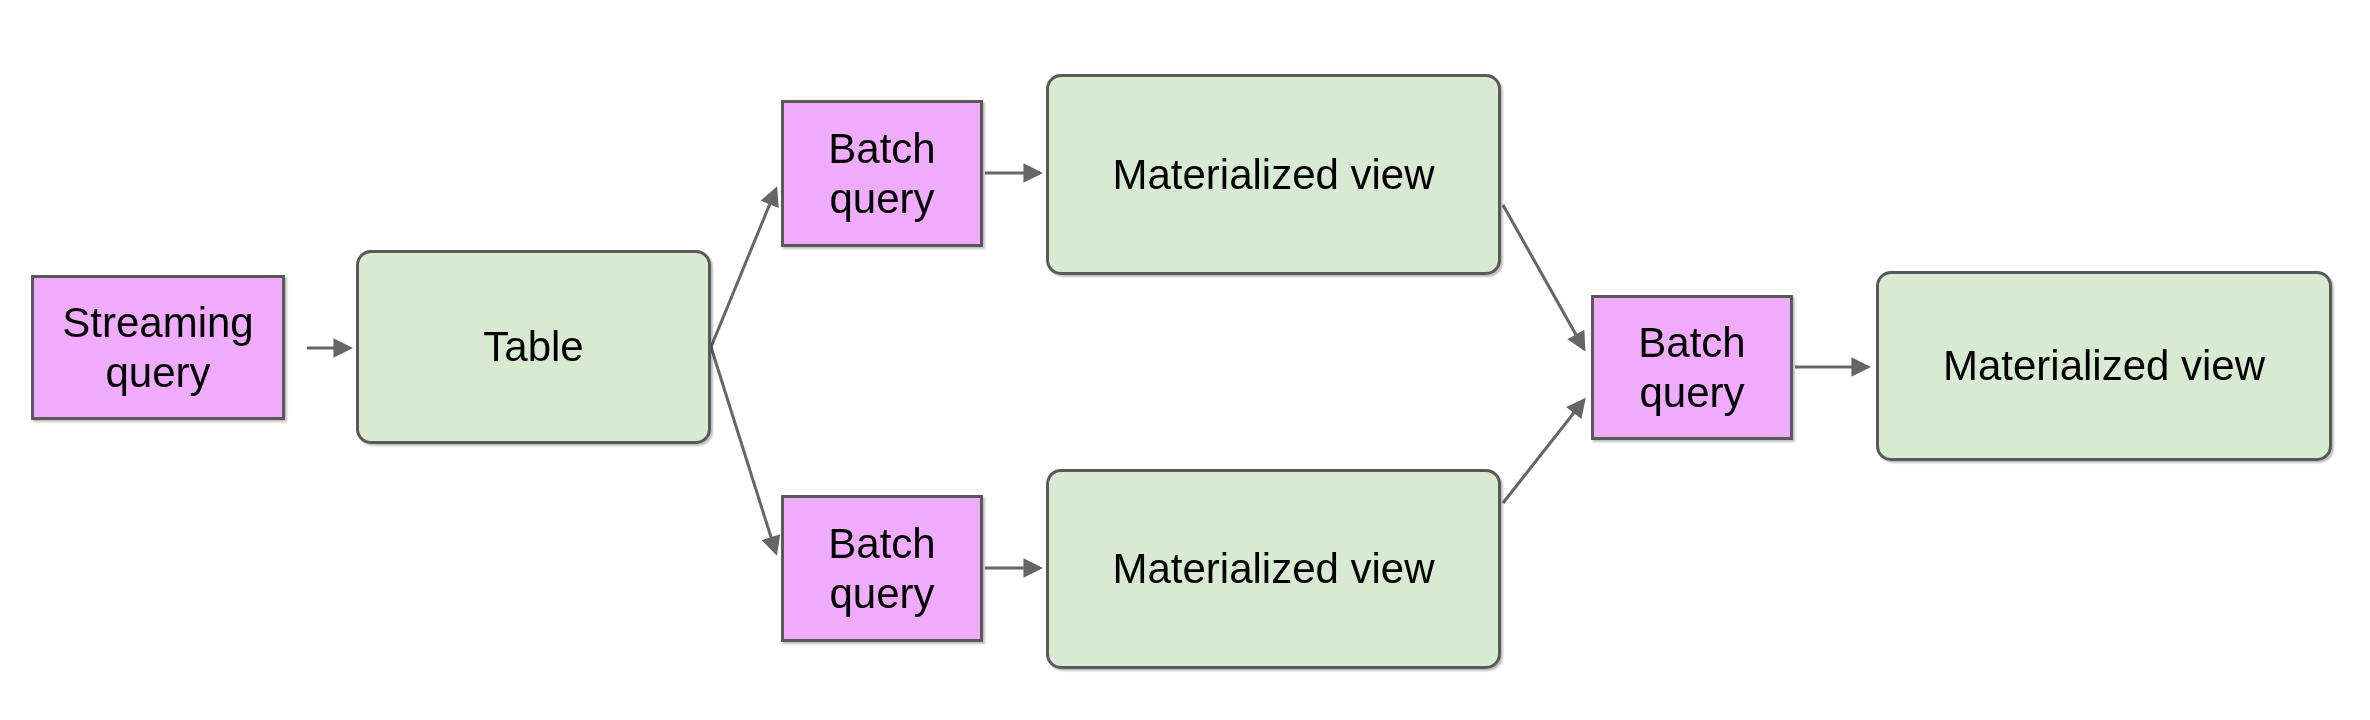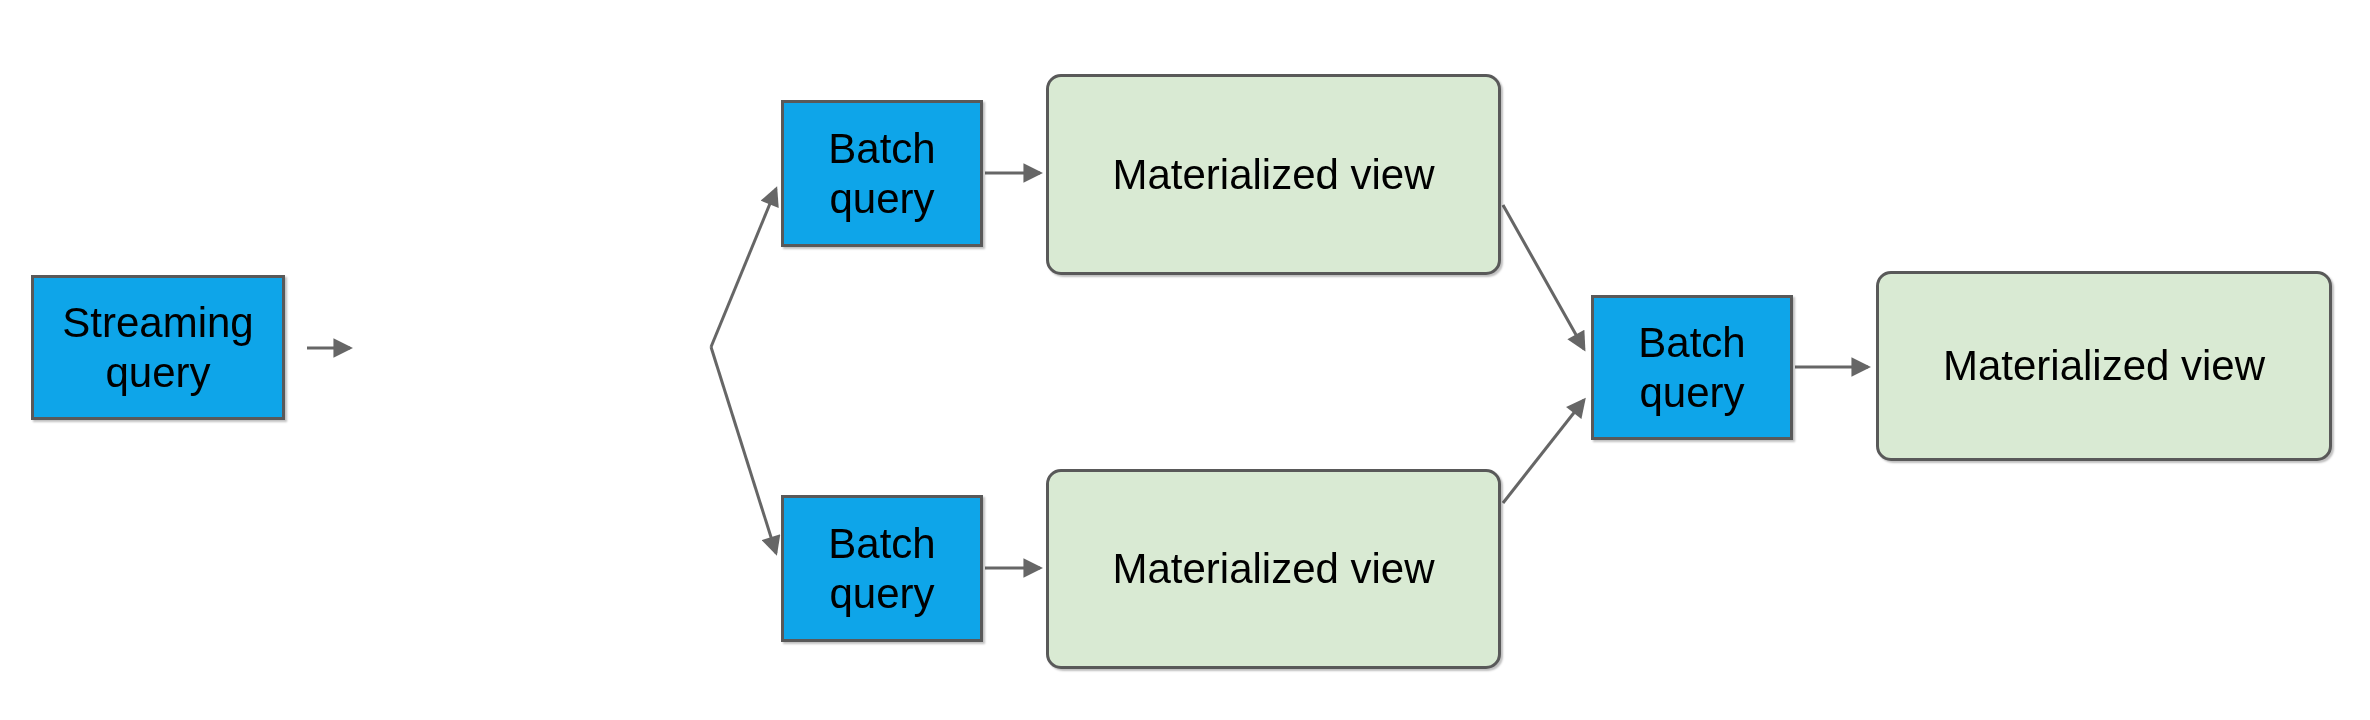--- a/index.html
+++ b/index.html
@@ -33,21 +33,21 @@
     box-sizing: border-box;
     color: #000000;
     font-size: 42px;
     line-height: 1.18;
     box-shadow: 2px 2px 2px rgba(0,0,0,0.25);
   }
   .node .label {
     white-space: pre-line;
   }
   .query {
-    background: #0ea5e9;
+    background: #f0abfc;
     border: 3px solid #595959;
     border-radius: 0;
   }
   .dataset {
     background: #D9EAD3;
     border: 3px solid #595959;
     border-radius: 15px;
   }
   
   #n-streaming-query       { left: 31px;   top: 275px; width: 254px; height: 145px; }
@@ -80,20 +80,23 @@
       <line x1="1503" y1="503" x2="1584" y2="400" marker-end="url(#arrow)"></line>
       <line x1="1795" y1="367" x2="1868" y2="367" marker-end="url(#arrow)"></line>
     </g>
   </svg>
 
   <div class="node query" id="n-streaming-query">
     <span class="label">Streaming
 query</span>
   </div>
 
+  <div class="node dataset" id="n-table">
+    <span class="label">Table</span>
+  </div>
 
   <div class="node query" id="n-batch-query-top">
     <span class="label">Batch
 query</span>
   </div>
 
   <div class="node dataset" id="n-materialized-view-top">
     <span class="label">Materialized view</span>
   </div>
 

